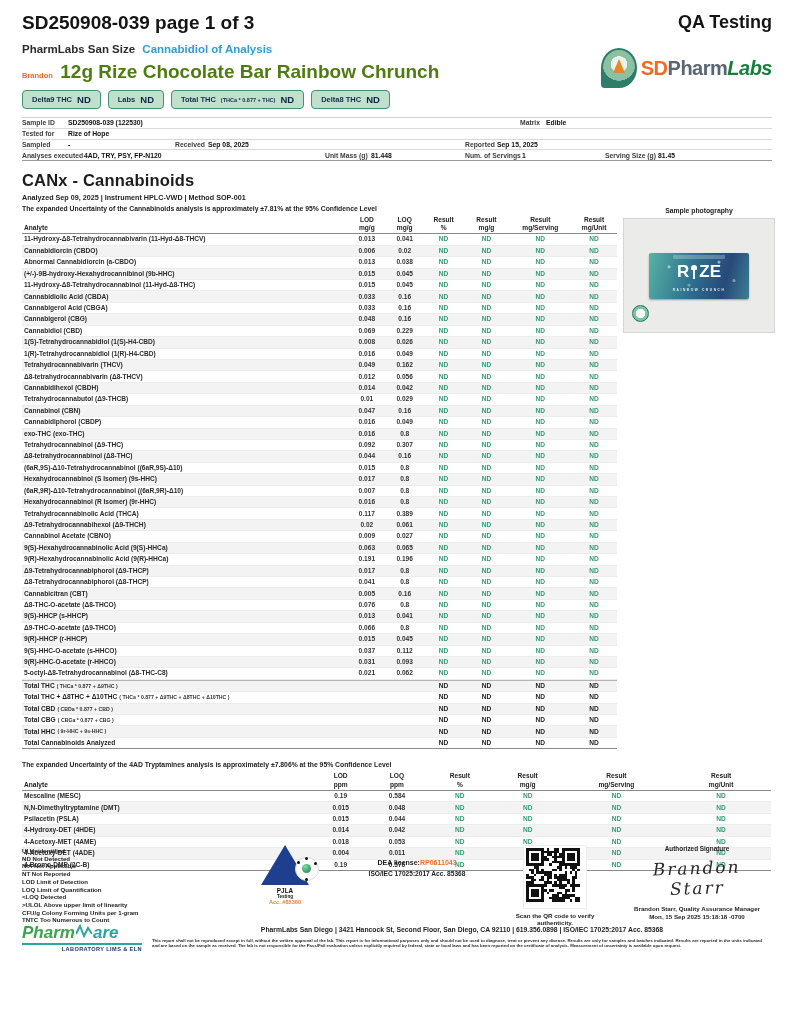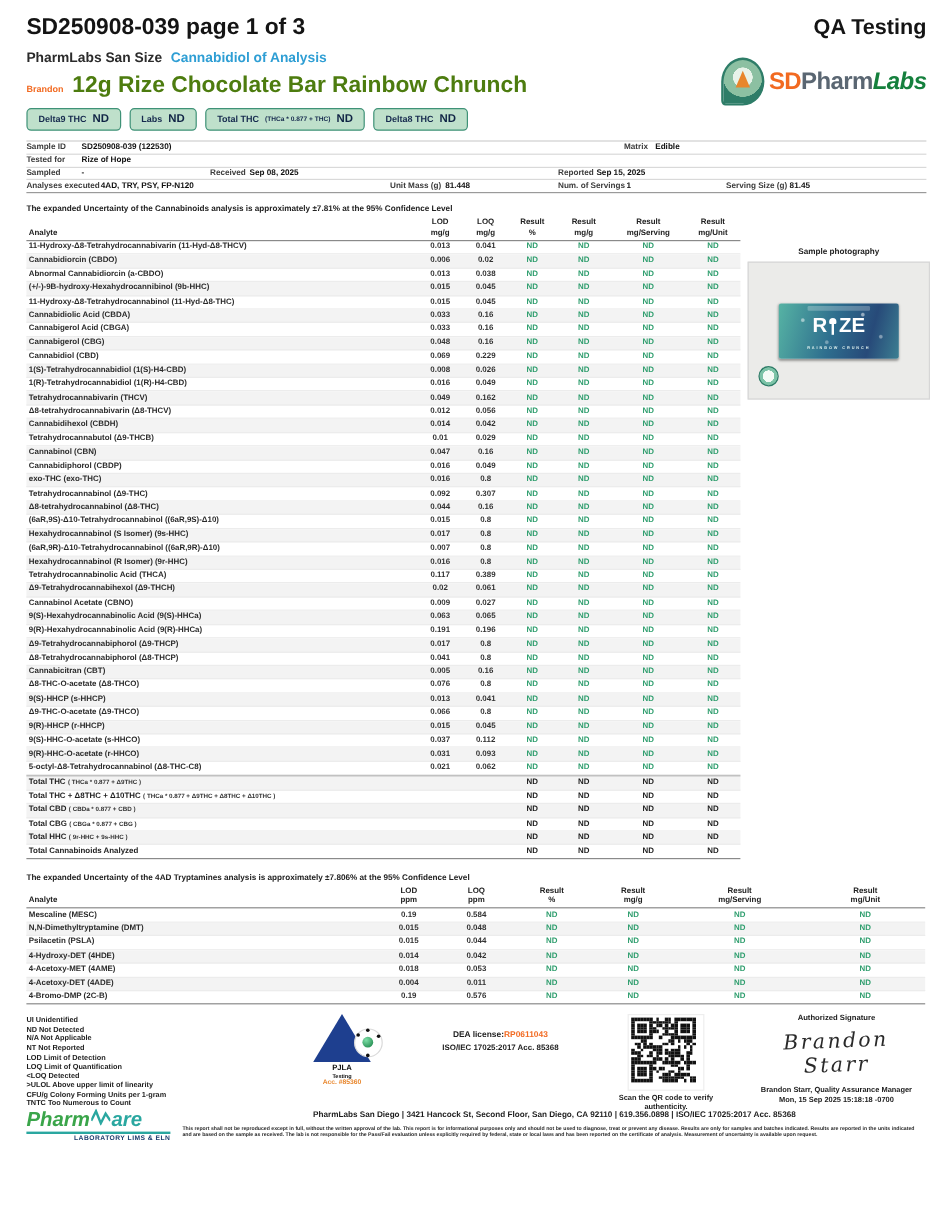--- a/index.html
+++ b/index.html
@@ -222,20 +222,22 @@
         <span class="slab" style="left:303px">Unit Mass (g)</span>
         <span class="sval" style="left:349px">81.448</span>
         <span class="slab" style="left:443px">Num. of Servings</span>
         <span class="sval" style="left:500px">1</span>
         <span class="slab" style="left:583px">Serving Size (g)</span>
         <span class="sval" style="left:636px">81.45</span>
       </div>
     </div>
 
     <div class="canx-wrap">
+      <div class="sec-title">CANx - Cannabinoids</div>
+      <div class="sec-meta">Analyzed Sep 09, 2025   |  Instrument HPLC-VWD  | Method SOP-001</div>
       <div class="sec-unc">The expanded Uncertainty of the Cannabinoids analysis is approximately ±7.81% at the 95% Confidence Level</div>
       <div class="ttable" style="width:595px">
           <div class="trow thead">
             <div class="c h an" style="width: 325px;">
               <div>Analyte</div>
               <div></div>
             </div>
             <div class="c h" style="width: 38px;">
               <div>LOD</div>
               <div>mg/g</div>

